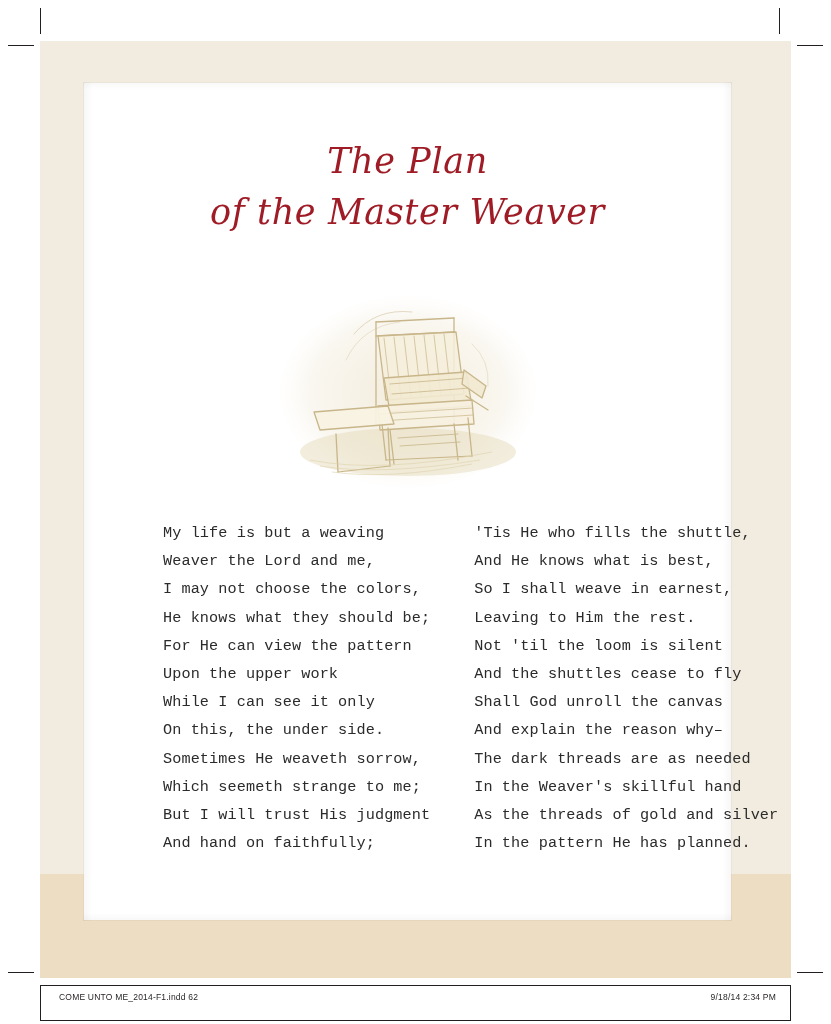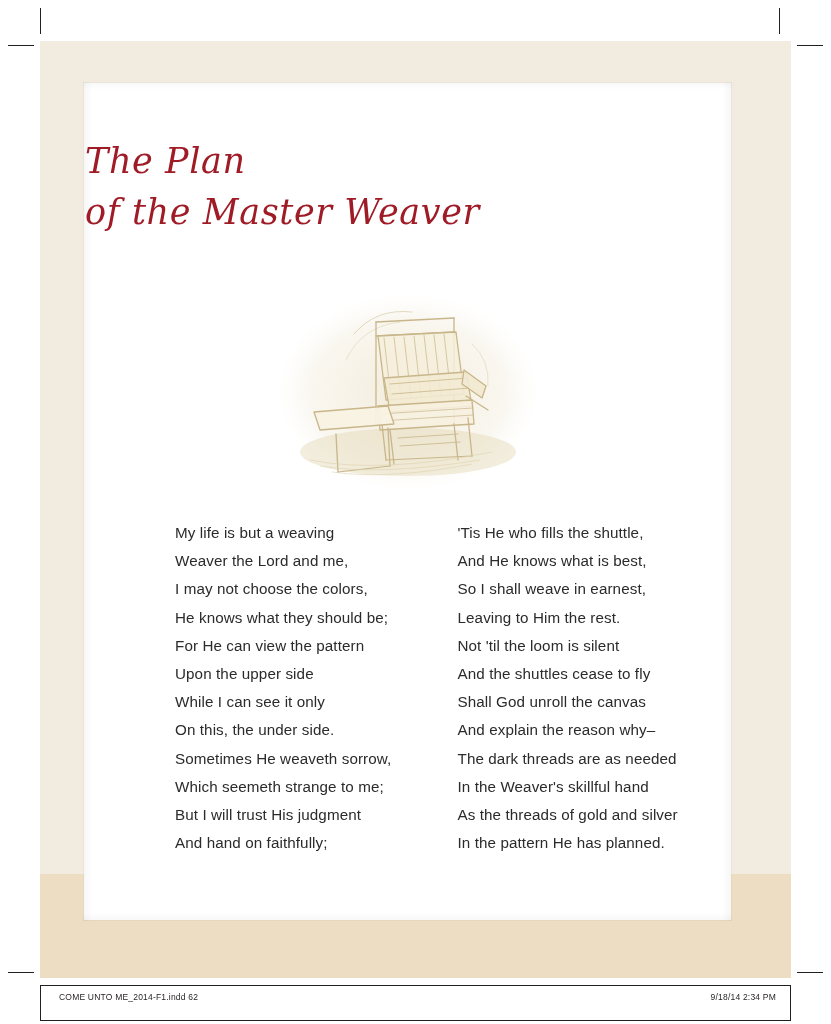--- a/index.html
+++ b/index.html
@@ -70,21 +70,21 @@
       linear-gradient(to top, rgba(0,0,0,0.03), rgba(0,0,0,0) 8px);
     pointer-events: none;
   }
 
   
   .title {
     position: absolute;
     left: 0;
     right: 0;
     top: 52px;
-    text-align: left;
+    text-align: center;
     color: #9f1b26;
     font-family: "DejaVu Serif", serif;
     font-style: italic;
     font-size: 35px;
     line-height: 1.45;
     letter-spacing: 0.6px;
     font-weight: 400;
   }
   .title .line1 { display: block; font-size: 35px; }
   .title .line2 { display: block; font-size: 35px; }
@@ -96,26 +96,26 @@
     transform: translateX(-50%);
     top: 190px;
     width: 300px;
     height: 230px;
   }
   .art svg { display: block; width: 100%; height: 100%; }
 
   
   .poem {
     position: absolute;
-    left: 48px;
+    left: 36px;
     top: 435px;
     right: 34px;
     display: flex;
     gap: 26px;
-    font-family: Liberation Sans, sans-serif;
+    font-family: Liberation Mono, monospace;
     color: #2b2b2b;
   }
   .col {
     flex: 1 1 0;
   }
   .col p {
     margin: 0 0 0 0;
     font-size: 15.2px;
     line-height: 28.2px;
     letter-spacing: 0.1px;
@@ -241,21 +241,21 @@
       </svg>
     </div>
 
     <div class="poem">
       <div class="col col-left">
         <p>My life is but a weaving</p>
         <p>Weaver the Lord and me,</p>
         <p>I may not choose the colors,</p>
         <p>He knows what they should be;</p>
         <p>For He can view the pattern</p>
-        <p>Upon the upper side</p>
+        <p>Upon the upper work</p>
         <p>While I can see it only</p>
         <p>On this, the under side.</p>
         <p>Sometimes He weaveth sorrow,</p>
         <p>Which seemeth strange to me;</p>
         <p>But I will trust His judgment</p>
         <p>And hand on faithfully;</p>
       </div>
       <div class="col col-right">
         <p>'Tis He who fills the shuttle,</p>
         <p>And He knows what is best,</p>

